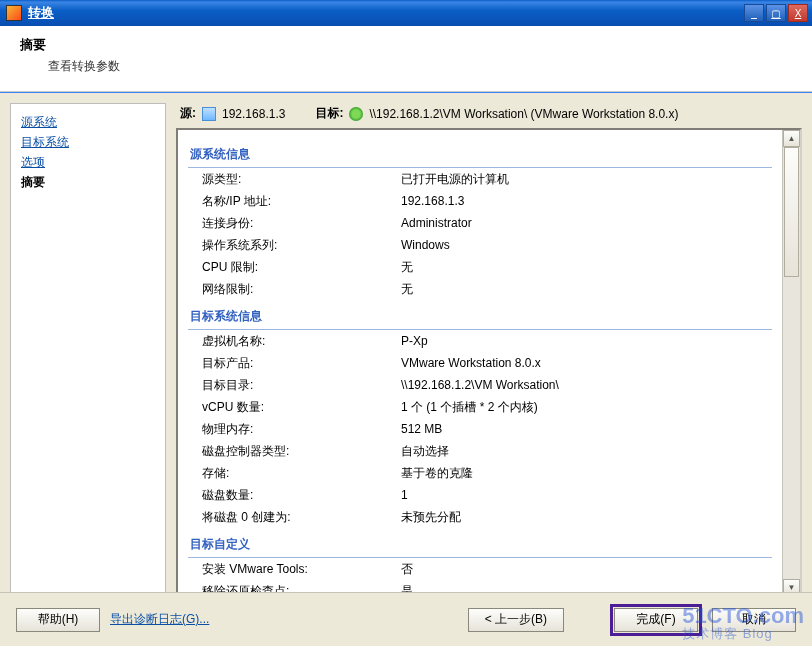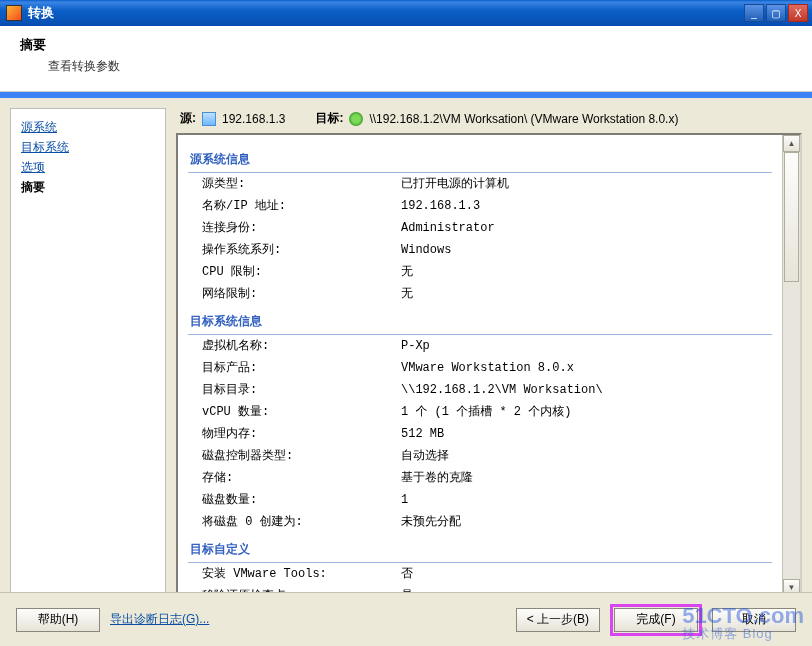--- a/index.html
+++ b/index.html
@@ -15,20 +15,21 @@
   }
   
   .titlebar {
     height: 26px;
     background: linear-gradient(to bottom, #0a5fc6 0%, #3b84e6 8%, #0a5fc6 40%, #084db1 100%);
     display: flex;
     align-items: center;
     justify-content: space-between;
     padding: 0 4px 0 6px;
     color: #fff;
+    text-decoration: underline;
   }
   .titlebar-left { display: flex; align-items: center; gap: 6px; }
   .app-icon {
     width: 16px; height: 16px;
     background: linear-gradient(135deg,#f7b733,#fc4a1a);
     border: 1px solid #333;
   }
   .title-text { font-weight: bold; font-size: 13px; }
   .window-controls { display:flex; gap:2px; }
   .wbtn {
@@ -45,21 +46,21 @@
     background: #fff;
     border-bottom: 1px solid #ccc;
   }
   .header-title { font-weight: bold; font-size: 13px; margin-bottom: 4px; }
   .header-sub { padding-left: 28px; font-size: 12px; color: #333; }
   
   .content {
     display: flex;
     background: #ece9d8;
     height: 506px;
-    border-top: 6px solid #3b82f6;
+    border-top: 1px solid #3b82f6;
     padding: 10px 10px 0 10px;
   }
   .nav {
     width: 156px;
     background: #fff;
     border: 1px solid #bdbdbd;
     padding: 8px 10px;
     margin-right: 10px;
   }
   .nav-link {
@@ -97,21 +98,20 @@
     background: #fff;
     border: 2px inset #d4d0c8;
     position: relative;
     overflow: hidden;
   }
   .detail-scroll {
     position:absolute;
     top:0; left:0; right:18px; bottom:0;
     overflow-y: auto;
     padding: 8px 10px;
-    font-family: Liberation Mono, monospace;
   }
   .section-header {
     font-weight: bold;
     color: #3261c0;
     border-bottom: 1px solid #9db7df;
     padding: 4px 2px;
     margin-top: 4px;
   }
   .kv-row {
     display: flex;
@@ -147,36 +147,37 @@
     background: #ece9d8;
     display:flex;
     align-items:center;
     padding: 0 16px;
     gap: 10px;
   }
   .footer .spacer { flex:1; }
   .btn {
     height: 24px;
     min-width: 84px;
-    padding: 0 10px;
+    padding: 0 16px;
     background: linear-gradient(#fdfdfb,#e6e3d8);
     border: 1px solid #8a887c;
     font-size:12px;
     display:inline-flex;align-items:center;justify-content:center;
     cursor:default;
     font-family: inherit;
   }
   .link-btn {
     color:#0b4fa5; text-decoration: underline; cursor:pointer;
     display:inline-flex;gap:2px;
   }
   .highlight-box {
-    border: 3px solid #d946ef;
+    border: 3px solid #4c1d95;
     padding: 1px;
     display:inline-flex;
+    margin-left:36px;
   }
   .watermark {
     position:absolute;
     right: 8px; bottom: 6px;
     color:#1d4ed8;
     font-family: Arial,sans-serif;
     font-size: 22px;
     font-weight:bold;
     opacity: 0.45;
     pointer-events:none;

